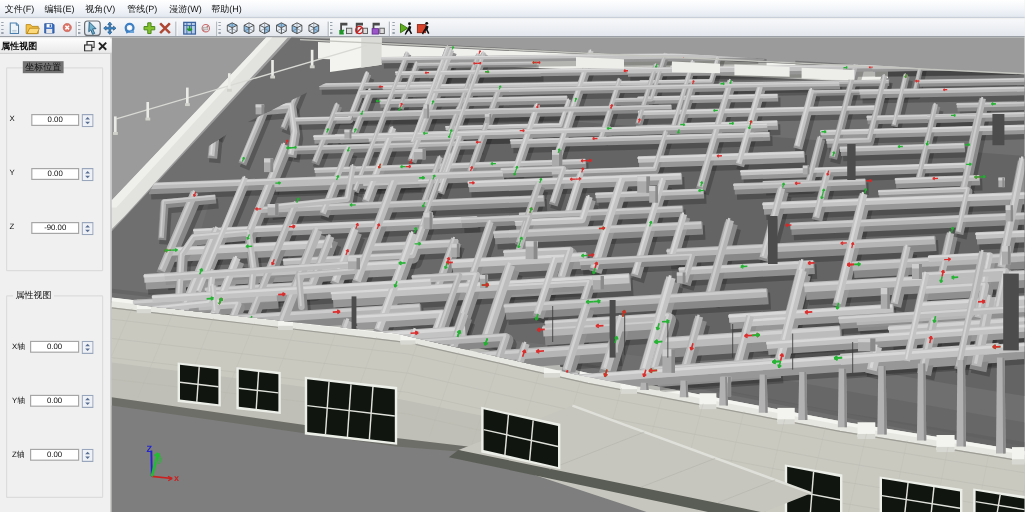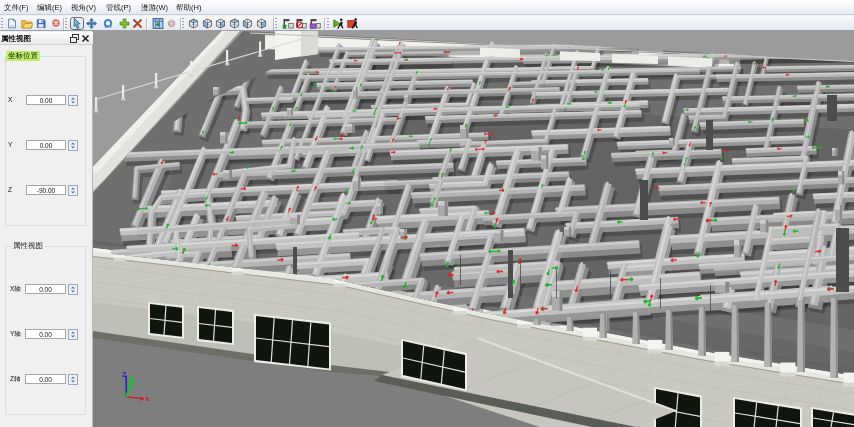--- a/index.html
+++ b/index.html
@@ -168,21 +168,21 @@
 <svg style="position:absolute;left:70px;top:2px" width="9" height="9" viewBox="0 0 9 9">
  <rect x="2.5" y="0.5" width="6" height="5" fill="none" stroke="#333" stroke-width="1"></rect>
  <rect x="0.5" y="3.5" width="6" height="5" fill="#eee" stroke="#333" stroke-width="1"></rect>
         </svg>
 <svg style="position:absolute;left:81px;top:2px" width="9" height="9" viewBox="0 0 9 9">
  <path d="M1.5,1.5 L7.5,7.5 M7.5,1.5 L1.5,7.5" stroke="#222" stroke-width="1.6"></path>
         </svg>
 </div>
 <div style="position:absolute;left:5px;top:25px;width:81px;height:170px;border:1px solid #dcdcdc;border-radius:1px"></div>
 <div style="position:absolute;left:5px;top:215px;width:81px;height:169px;border:1px solid #dcdcdc;border-radius:1px"></div>
-<div style="position:absolute;left:6px;top:20px;background:#bef264;padding:0 2px;font-size:7.5px;color:#111">坐标位置</div>
+<div style="position:absolute;left:19px;top:20px;background:#737373;padding:0 2px;font-size:7.5px;color:#111">坐标位置</div>
 <div style="position:absolute;left:11px;top:210px;background:#f0f0f0;padding:0 2px;font-size:7.5px;color:#111">属性视图</div>
 <div style="position:absolute;left:8px;top:65px;font-size:6.5px;color:#111">X</div>
 <div style="position:absolute;left:26px;top:64px;width:40px;height:10px;background:#fff;border:1px solid #a6a6a6;font-size:6.5px;line-height:10px;text-align:center;color:#111">0.00</div>
 <svg style="position:absolute;left:68px;top:64px" width="10" height="11" viewBox="0 0 10 11">
 <rect x="0.5" y="0.5" width="9" height="10" fill="#eef1f6" stroke="#9aa6bc" stroke-width="1"></rect>
 <path d="M5,2.4 L7,4.5 L3,4.5 Z" fill="#5a6f94"></path>
 <path d="M5,8.6 L7,6.5 L3,6.5 Z" fill="#5a6f94"></path>
 </svg>
 <div style="position:absolute;left:8px;top:110px;font-size:6.5px;color:#111">Y</div>
 <div style="position:absolute;left:26px;top:109px;width:40px;height:10px;background:#fff;border:1px solid #a6a6a6;font-size:6.5px;line-height:10px;text-align:center;color:#111">0.00</div>

